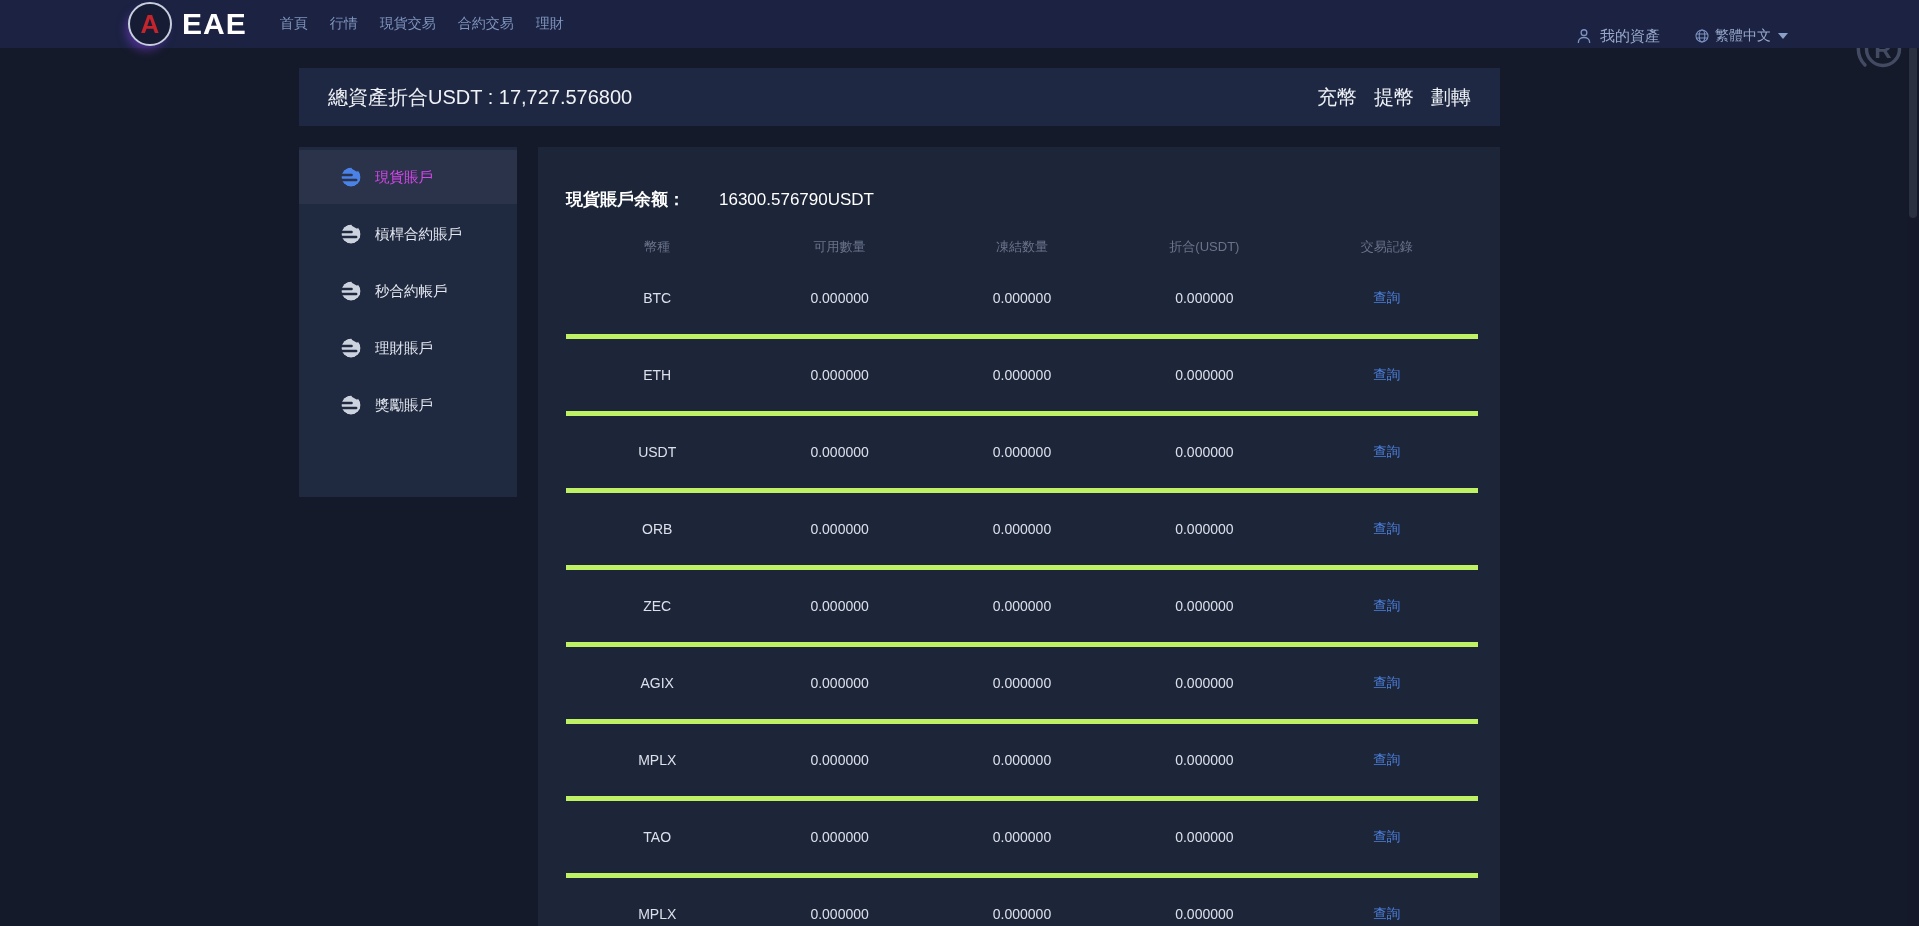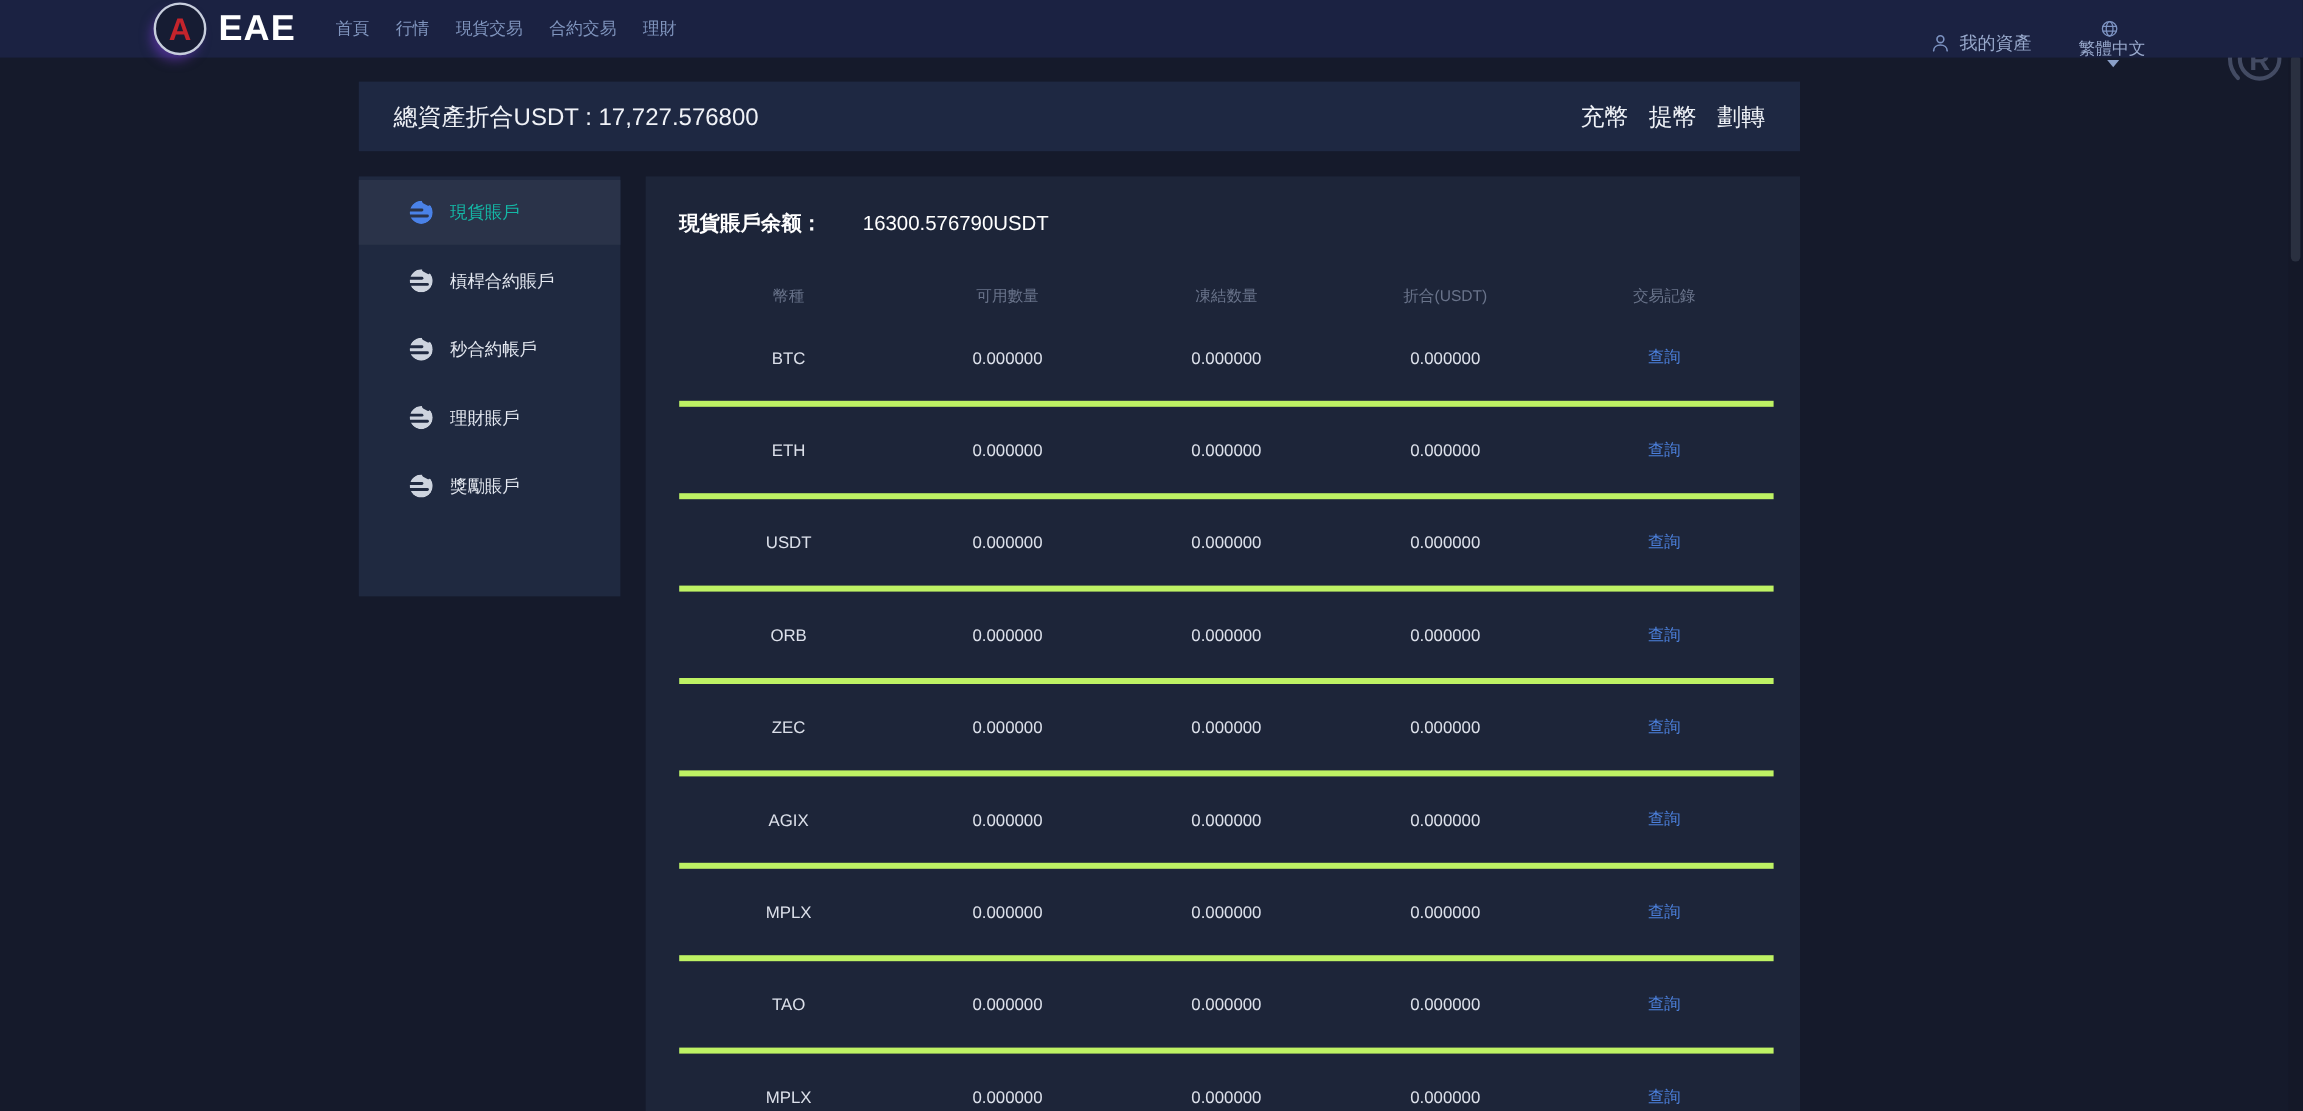--- a/index.html
+++ b/index.html
@@ -16,48 +16,48 @@
     box-shadow:-4px 6px 10px -2px rgba(120,60,210,.55); }
   .logo-a { color:#c4242c; font-size:26px; font-weight:900; line-height:1; }
   .brand { color:#ffffff; font-size:30px; font-weight:800; letter-spacing:1px;
     margin-left:10px; }
   .navlinks { display:flex; gap:22px; margin-left:33px; }
   .navlink { color:#8095be; font-size:14px; cursor:pointer; text-decoration:none; }
   .nav-right { position:absolute; right:131px; top:12px; height:48px;
     display:flex; align-items:center; }
   .nav-right .ic { color:#7d93c2; display:flex; align-items:center; }
   .assets-link { color:#98a9cc; font-size:15px; margin-left:7px; cursor:pointer; }
-  .lang-group { display:flex; align-items:center; margin-left:34px; cursor:pointer;flex-direction:column; }
+  .lang-group { display:flex; align-items:center; margin-left:34px; cursor:pointer; }
   .lang-label { color:#98a9cc; font-size:14px; margin-left:5px; }
   .caret { width:0; height:0; border-left:5px solid transparent;
     border-right:5px solid transparent; border-top:6px solid #8ba0c8; margin-left:7px; }
 
   
   .assets-bar { position:absolute; left:299px; top:68px; width:1201px; height:58px;
     background:#1e2842; display:flex; align-items:center; justify-content:space-between;
     padding:0 29px;gap:41px; }
   .total-assets { color:#f0f2f7; font-size:20px; font-weight:500; }
   .bar-actions { display:flex; gap:17px; }
   .bar-action { color:#eef1f6; font-size:20px; font-weight:500; cursor:pointer; }
 
   
   .sidebar { position:absolute; left:299px; top:147px; width:218px; height:350px;
     background:#1f2940; padding-top:3px; }
   .side-item { height:54px; margin-bottom:3px; display:flex; align-items:center;
     padding-left:41px; cursor:pointer; color:#e4e8f0; }
   .side-item .s-icon { color:#cdd3de; display:flex; align-items:center; }
   .side-item .s-label { font-size:14.5px; margin-left:13px; }
-  .side-item.active { background:#2a3349; color:#14b8a6; }
+  .side-item.active { background:#2a3349; color:#d946ef; }
   .side-item.active .s-icon { color:#4a82e8; }
 
   
   .main-panel { position:absolute; left:538px; top:147px; width:962px; height:840px;
     background:#1d2539; padding:28px 0 0 28px; }
   .balance-line { display:flex; align-items:baseline; height:24px; }
-  .balance-label { color:#ffffff; font-size:17px; font-weight:bold; }
+  .balance-label { color:#ffffff; font-size:17px; font-weight:bold;margin-top:13px; }
   .balance-value { color:#ffffff; font-size:17px; margin-left:34px; }
   .asset-table { width:912px; margin-top:33px; }
   .t-head { display:grid; grid-template-columns:repeat(5,1fr); height:30px;
     align-items:center; }
   .t-head .th { text-align:center; color:#69738a; font-size:13px; }
   .t-row { display:grid; grid-template-columns:repeat(5,1fr); height:77px;
     align-items:center; border-bottom:5px solid #bef264; }
   .t-row .td { text-align:center; color:#dce0ea; font-size:14px; }
   .t-row .td.action a { color:#4c80dc; font-size:13.5px; text-decoration:none;
     cursor:pointer; }

